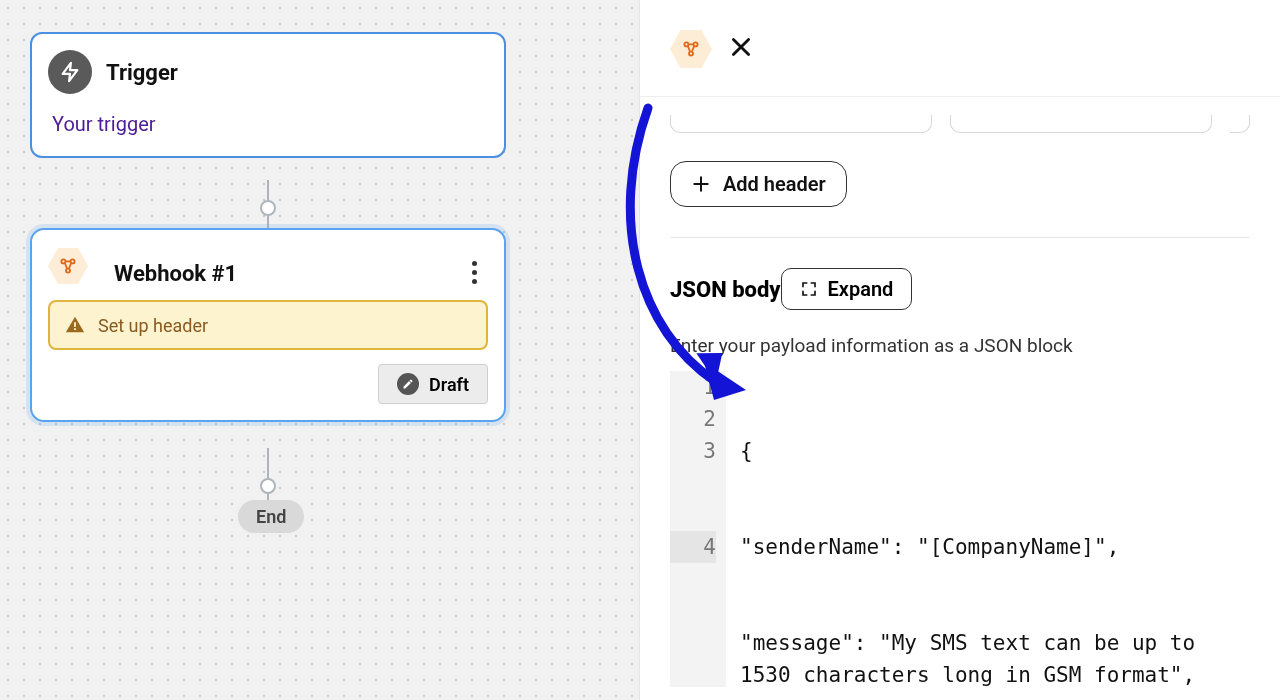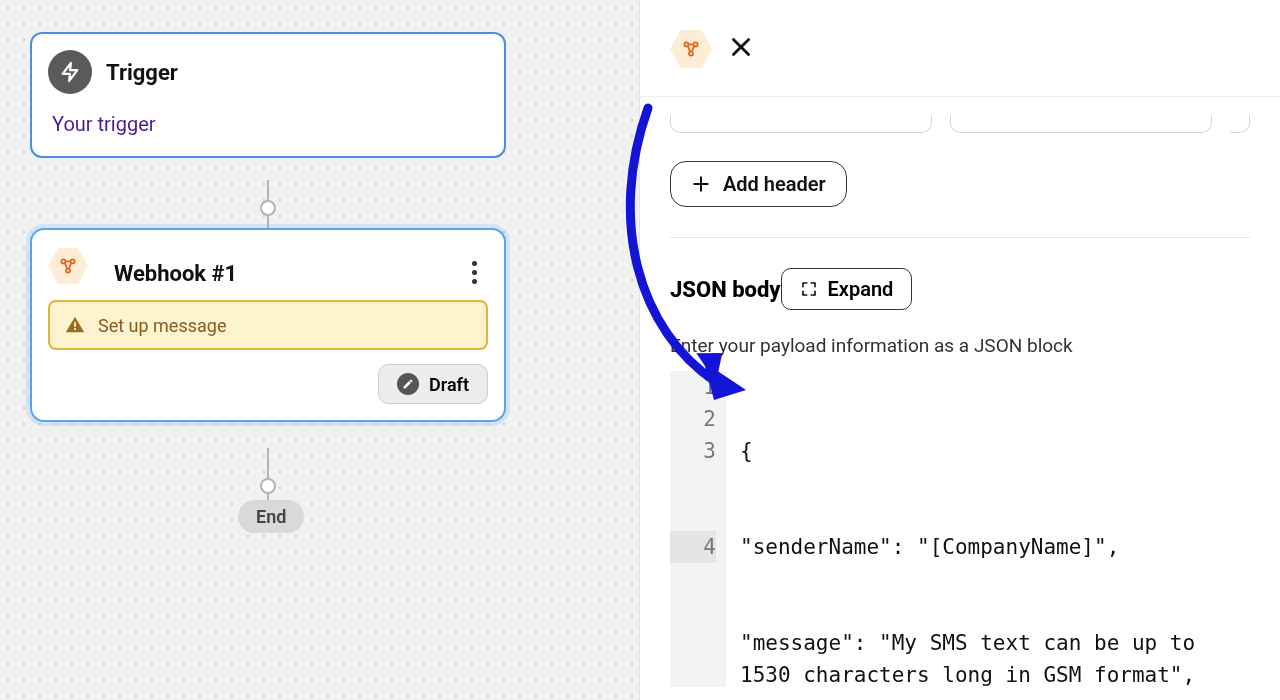--- a/index.html
+++ b/index.html
@@ -77,21 +77,21 @@
       border: 2px solid #e0b43d;
       border-radius: 8px;
       padding: 12px 14px;
       display: flex; align-items: center; gap: 12px;
       margin-bottom: 14px;
     }
     .warn-text { font-size: 18px; color: #8a5a20; }
 
     .draft-row { display: flex; justify-content: flex-end; }
     .draft-btn {
-      background: #ececec; border: 1px solid #cfcfcf; border-radius: 10px;
+      background: #ececec; border: 1px solid #cfcfcf; border-radius: 4px;
       padding: 8px 18px; display:flex; align-items:center; gap:10px;
       font-size: 18px; font-weight: 600;
     }
     .pencil-circ {
       width: 22px; height: 22px; background: #555; border-radius: 50%;
       display:flex; align-items:center; justify-content:center;
     }
 
     .connector.c2 { top: 448px; height: 58px; }
     .connector-dot.d2 { top: 478px; }
@@ -209,21 +209,21 @@
             <div class="kebab-dot"></div>
         </div>
       </div>
     </div>
     <div class="warn-box">
       <svg width="22" height="22" viewBox="0 0 24 24">
         <path d="M12 3 L22 20 H2 Z" fill="#9a6b1e"></path>
         <rect x="11" y="9" width="2" height="5" fill="#fdf3cf"></rect>
         <rect x="11" y="15.5" width="2" height="2" fill="#fdf3cf"></rect>
       </svg>
-      <span class="warn-text">Set up message</span>
+      <span class="warn-text">Set up header</span>
     </div>
     <div class="draft-row">
       <div class="draft-btn">
         <div class="pencil-circ">
           <svg width="12" height="12" viewBox="0 0 24 24" fill="#fff">
               <path d="M3 17.25V21h3.75L17.81 9.94l-3.75-3.75L3 17.25zM20.71 7.04a1 1 0 0 0 0-1.41l-2.34-2.34a1 1 0 0 0-1.41 0l-1.83 1.83 3.75 3.75 1.83-1.83z"></path>
             </svg>
         </div>
         <span>Draft</span>
       </div>

